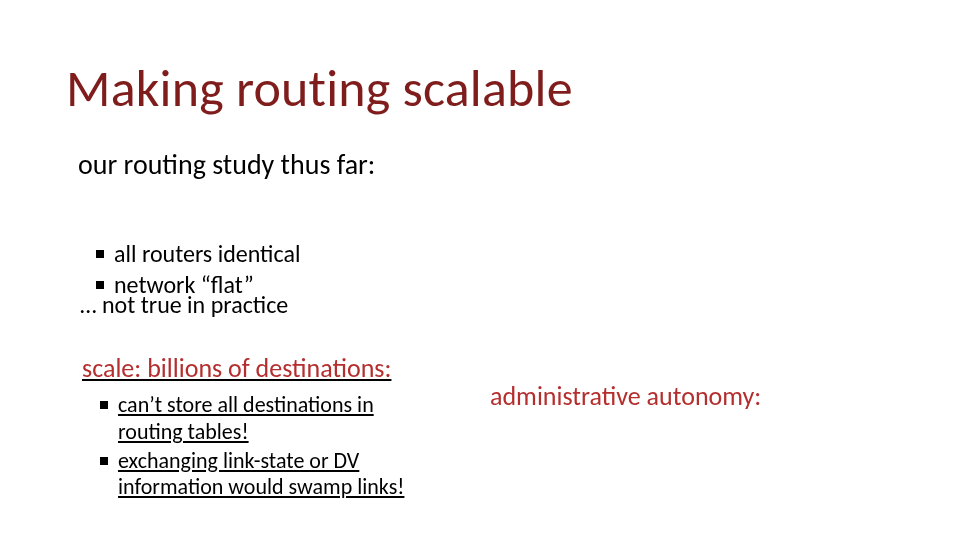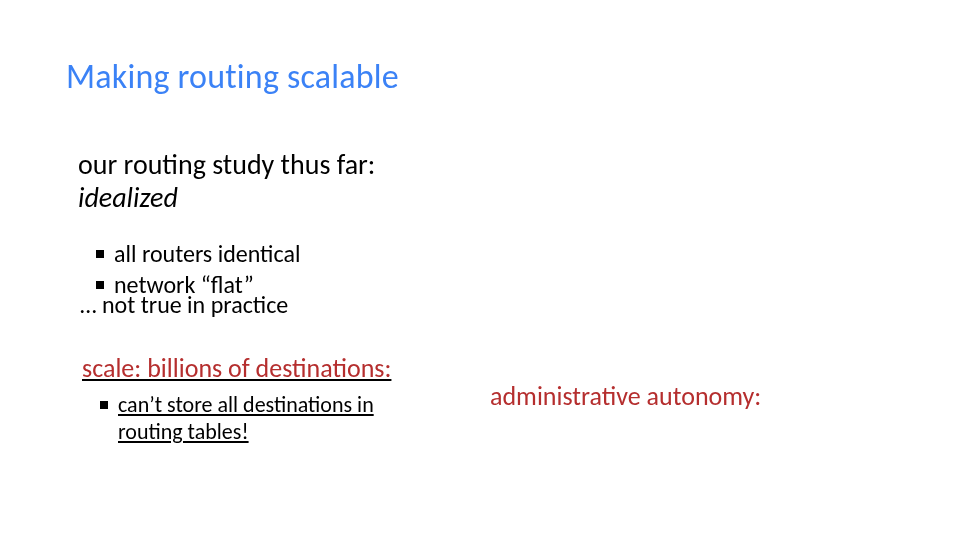--- a/index.html
+++ b/index.html
@@ -15,22 +15,22 @@
   .slide {
     position: relative;
     width: 960px;
     height: 540px;
     box-sizing: border-box;
   }
   .title {
     position: absolute;
     left: 66px;
     top: 56px;
-    font-size: 34px;
-    color: #3b82f6;
+    font-size: 52px;
+    color: #7f1d1d;
     font-weight: 400;
     letter-spacing: 0.2px;
   }
   .intro {
     position: absolute;
     left: 78px;
     top: 148px;
     font-size: 28px;
     line-height: 1.18;
   }
@@ -111,21 +111,20 @@
 </style>
 </head>
 <body>
 
 <div class="slide">
 
   <div class="title">Making routing scalable</div>
 
   <div class="intro">
     <div>our routing study thus far:</div>
-    <div class="line2">idealized</div>
   </div>
 
   <div class="bullets-top">
     <div class="row">
       <span class="sq"></span>
       <span>all routers identical</span>
     </div>
     <div class="row">
       <span class="sq"></span>
       <span>network “flat”</span>
@@ -134,20 +133,24 @@
 
   <div class="not-true">… not true in practice</div>
 
   <div class="col-left">
     <div class="subhead">scale: billions of destinations:</div>
     <div class="sublist">
       <div class="row">
         <span class="sq"></span>
         <span class="txt">can’t store all destinations in routing tables!</span>
       </div>
+      <div class="row">
+        <span class="sq"></span>
+        <span class="txt">exchanging  link-state or DV information  would swamp links!</span>
+      </div>
     </div>
   </div>
 
   <div class="col-right">
     <div class="subhead">administrative autonomy:</div>
   </div>
 
 </div>
 
 </body></html>

